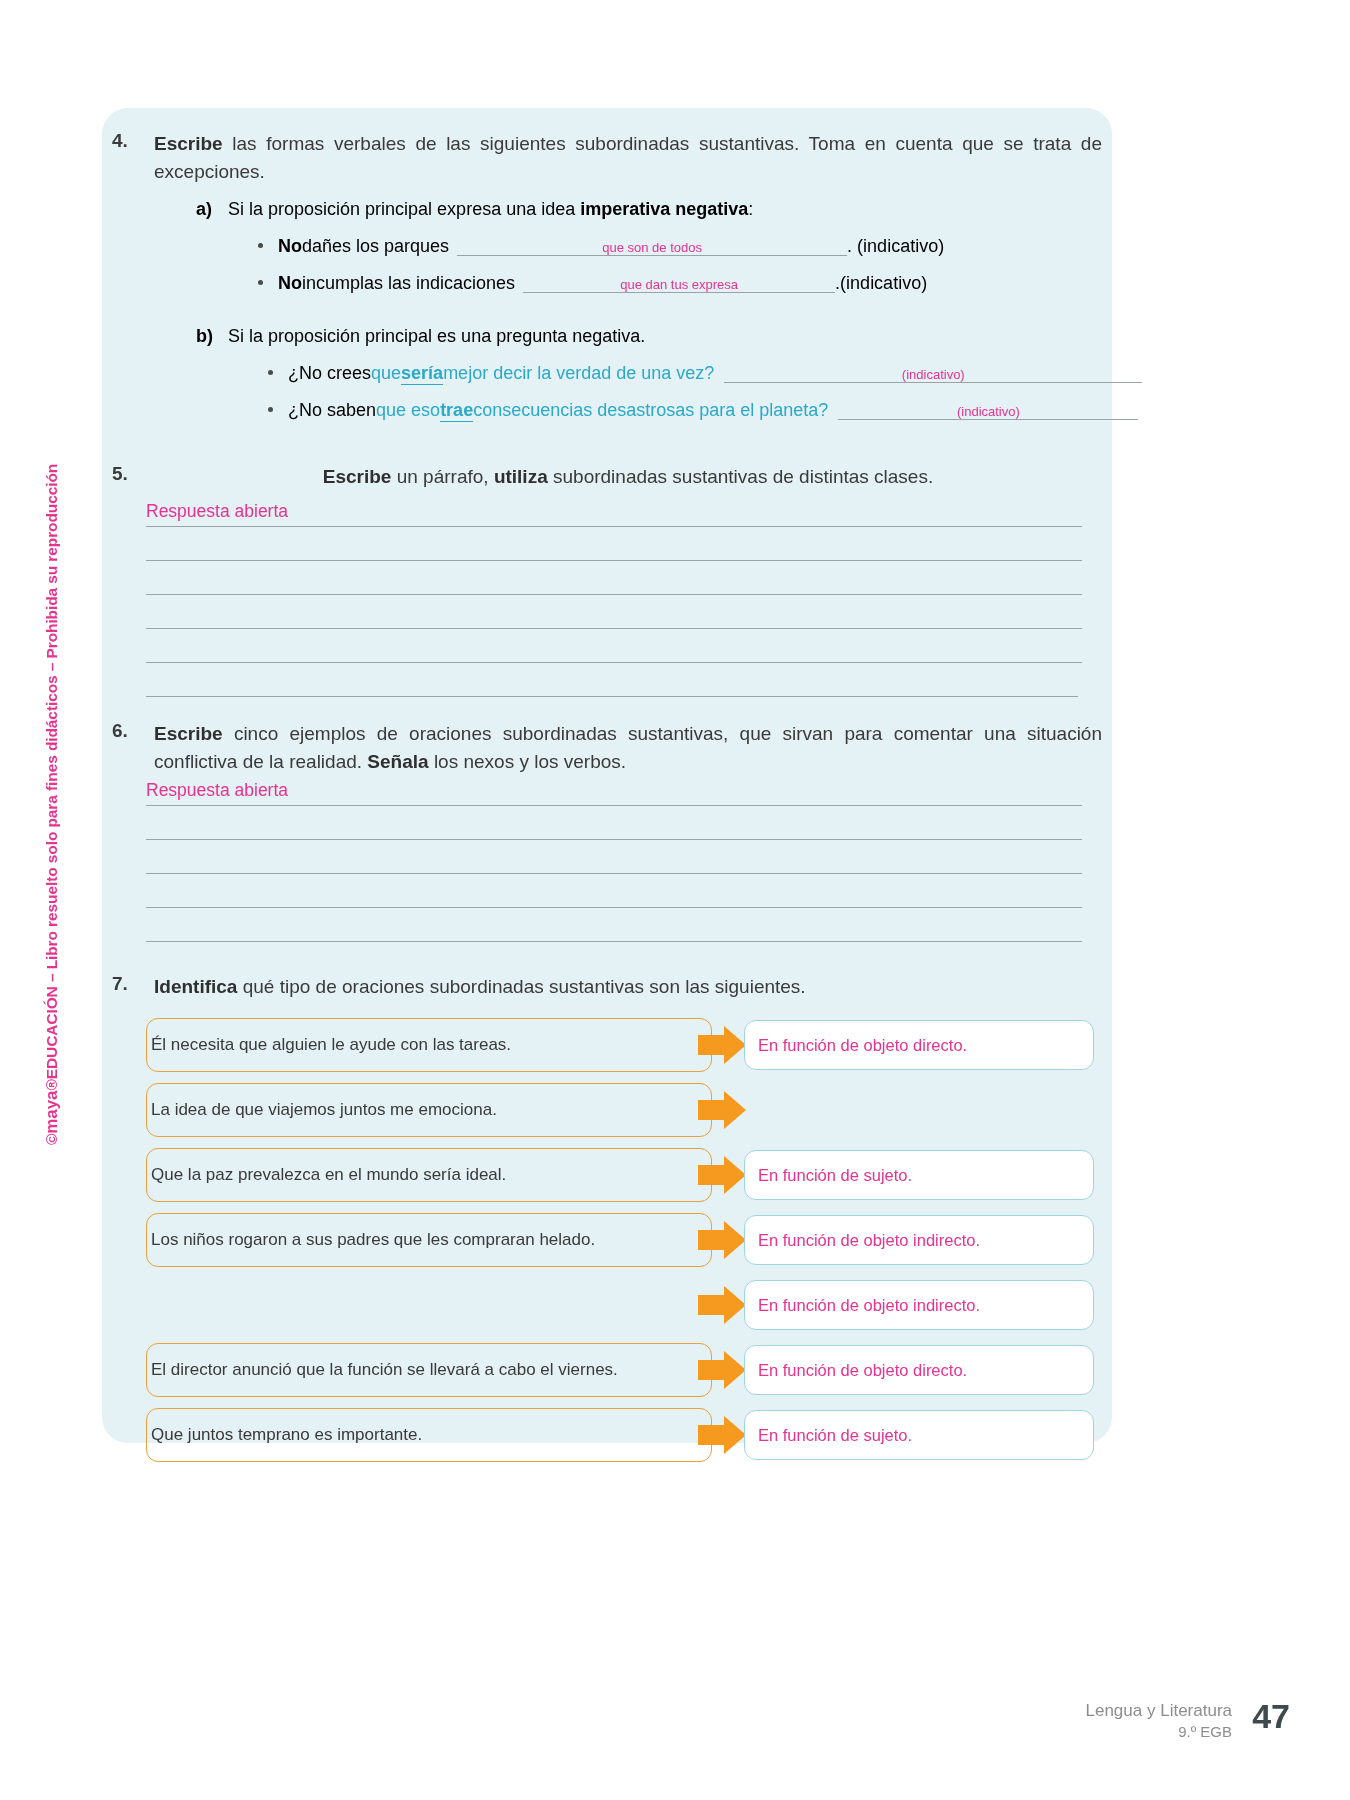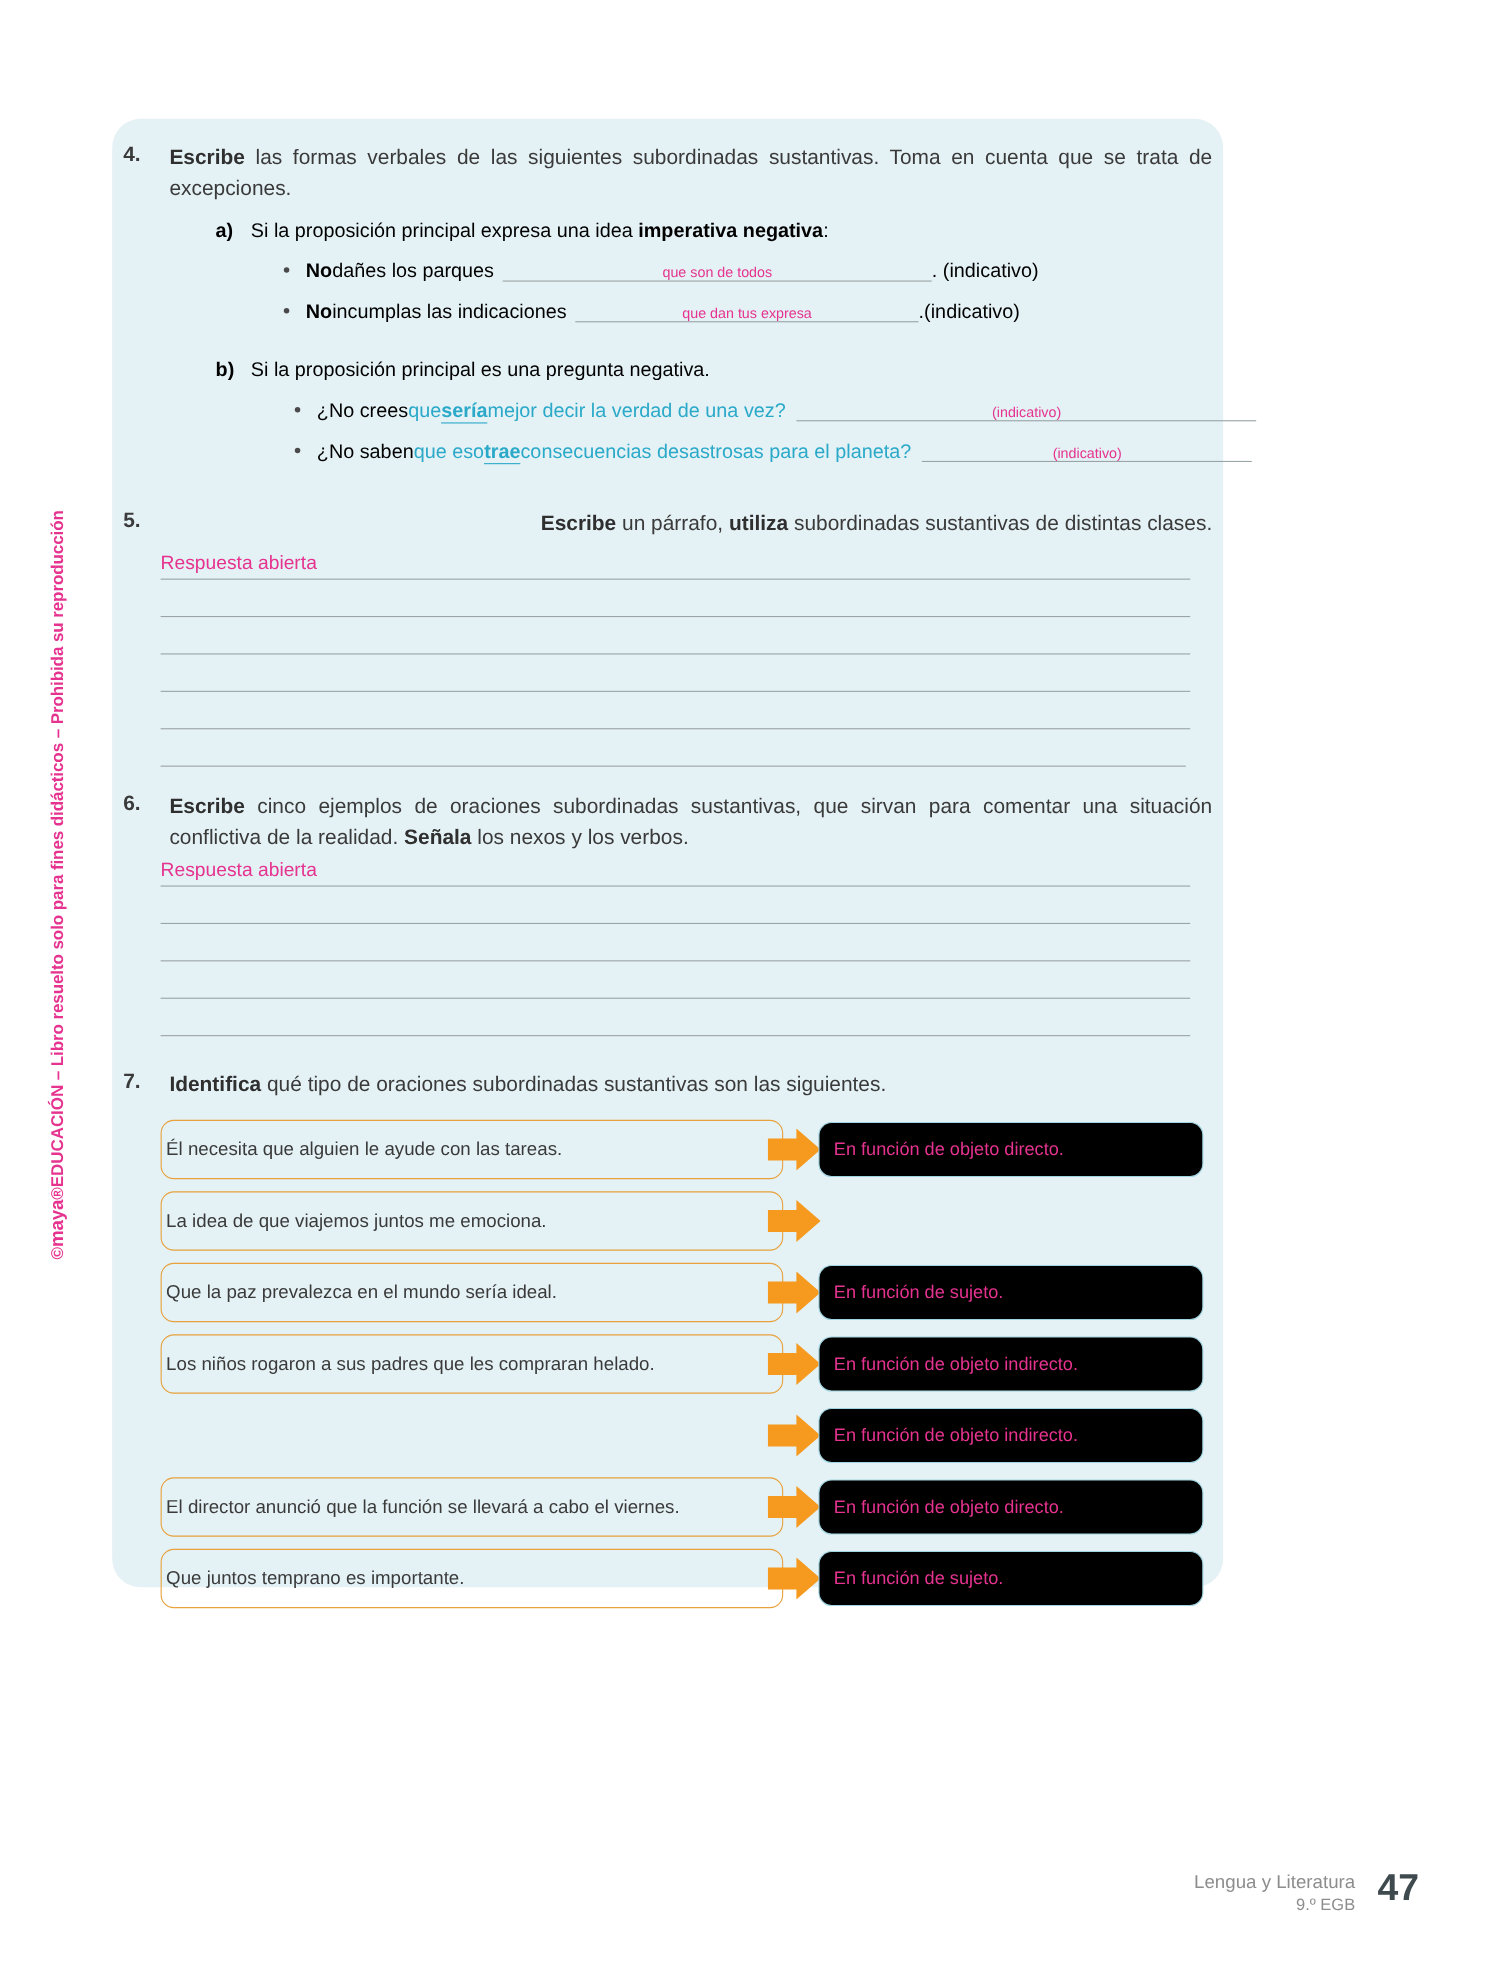--- a/index.html
+++ b/index.html
@@ -164,21 +164,21 @@
   }
   .match-right {
     position: absolute;
     left: 598px;
     top: 2px;
     width: 350px;
     height: 50px;
     box-sizing: border-box;
     border: 1.4px solid #9fd4e0;
     border-radius: 12px;
-    background: #000000;
+    background: #ffffff;
     display: flex;
     align-items: center;
     padding-left: 13px;
     font-size: 16.5px;
     color: #e5338f;
     overflow: hidden;
     white-space: nowrap;
   }
 
   
@@ -258,21 +258,21 @@
     <span class="bullet-dot"></span>
     <span>¿No saben </span>
       <span class="teal">que eso </span>
       <span class="teal-b">trae</span>
       <span class="teal"> consecuencias desastrosas para el planeta?</span>
     <span class="answer-blank" style="width:300px; margin-left:10px;">(indicativo)</span>
   </div>
 
   <div class="exercise" style="top:355px;">
     <div class="ex-num">5.</div>
-    <div class="ex-body" style="text-align:right;">
+    <div class="ex-body" style="text-align:center;">
       <b>Escribe</b><span> un párrafo, </span><b>utiliza</b><span> subordinadas sustantivas de distintas clases.</span>
     </div>
   </div>
   <div class="resp-abierta" style="left:44px; top:393px;">Respuesta abierta</div>
   <div class="rule-line" style="left:44px; top:418px; width:936px;"></div>
   <div class="rule-line" style="left:44px; top:452px; width:936px;"></div>
   <div class="rule-line" style="left:44px; top:486px; width:936px;"></div>
   <div class="rule-line" style="left:44px; top:520px; width:936px;"></div>
   <div class="rule-line" style="left:44px; top:554px; width:936px;"></div>
   <div class="rule-line" style="left:44px; top:588px; width:932px;"></div>

